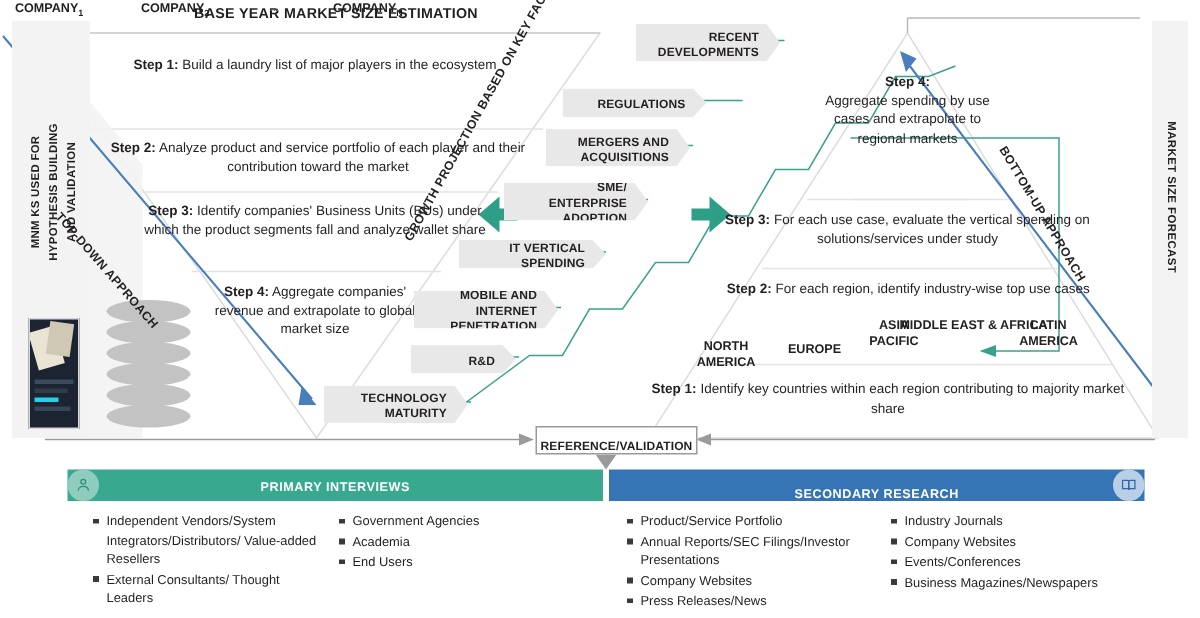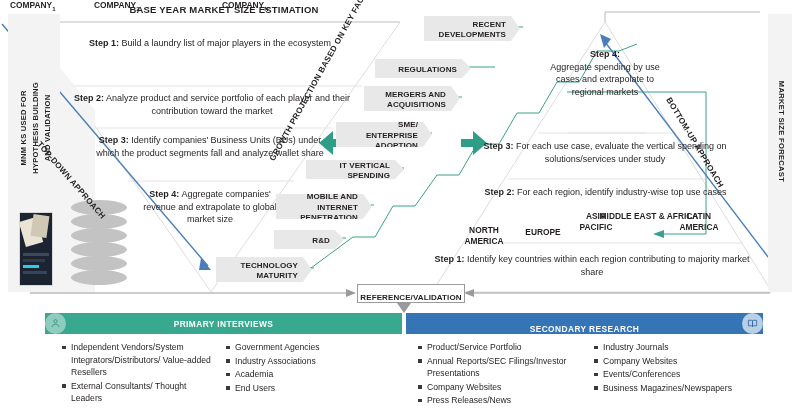--- a/index.html
+++ b/index.html
@@ -302,21 +302,20 @@
 
   <div class="blist" id="pl1">
       <ul>
         <li>Independent Vendors/System Integrators/Distributors/ Value-added Resellers</li>
         <li>External Consultants/ Thought Leaders</li>
       </ul>
     </div>
   <div class="blist" id="pl2">
       <ul>
         <li>Government Agencies</li>
-        <li>Industry Associations</li>
         <li>Academia</li>
         <li>End Users</li>
       </ul>
     </div>
   <div class="blist" id="sl1">
       <ul>
         <li>Product/Service Portfolio</li>
         <li>Annual Reports/SEC Filings/Investor Presentations</li>
         <li>Company Websites</li>
         <li>Press Releases/News</li>

